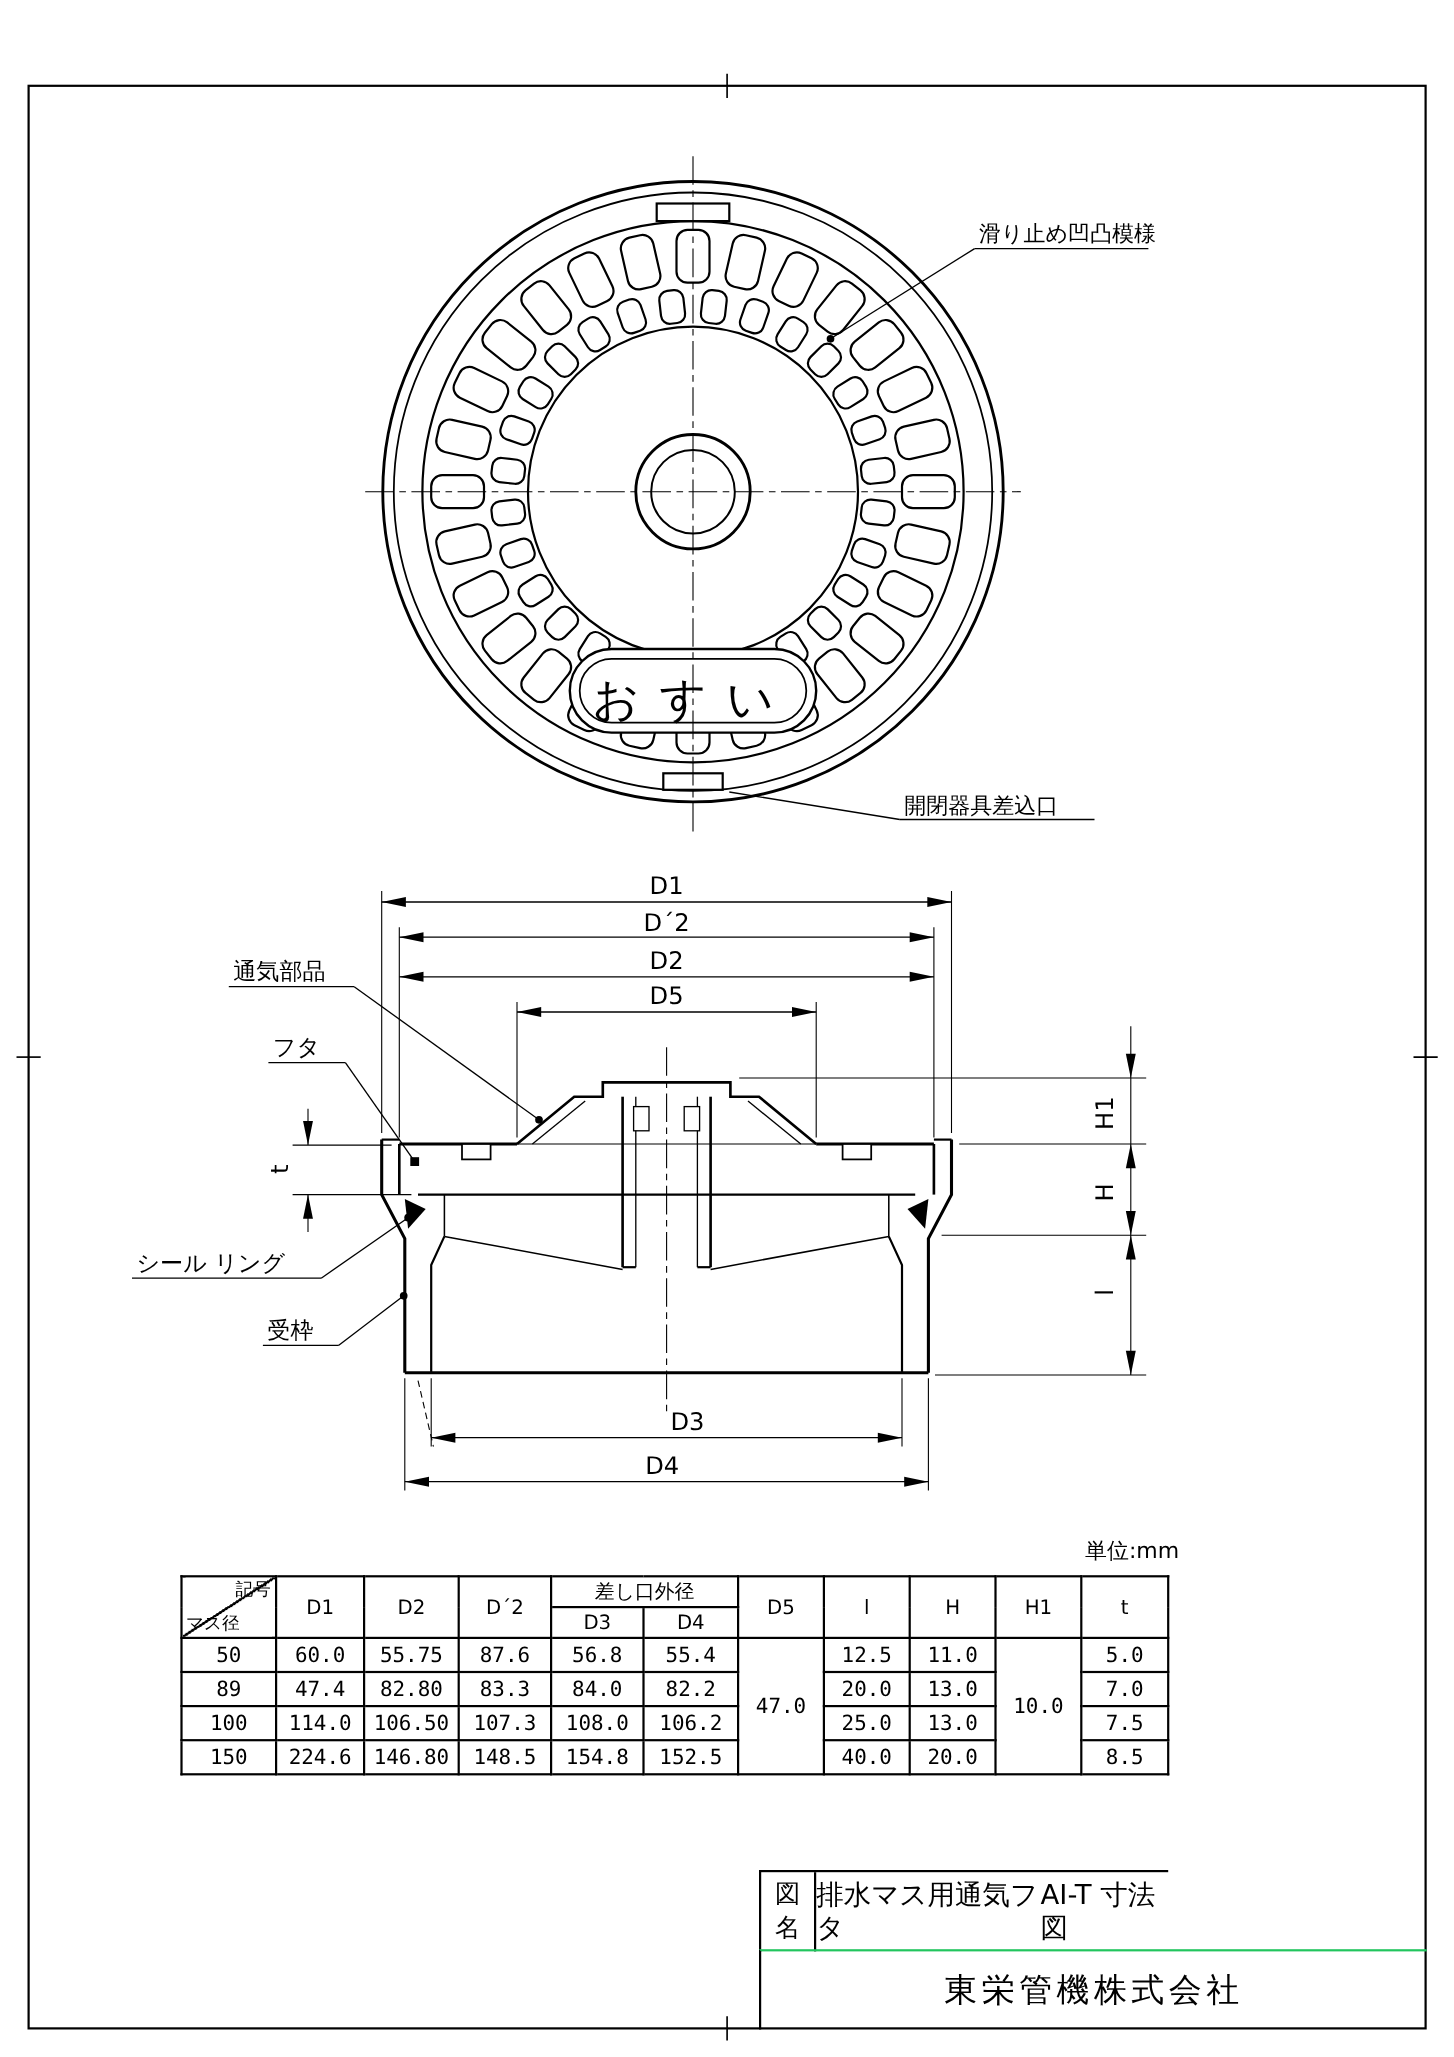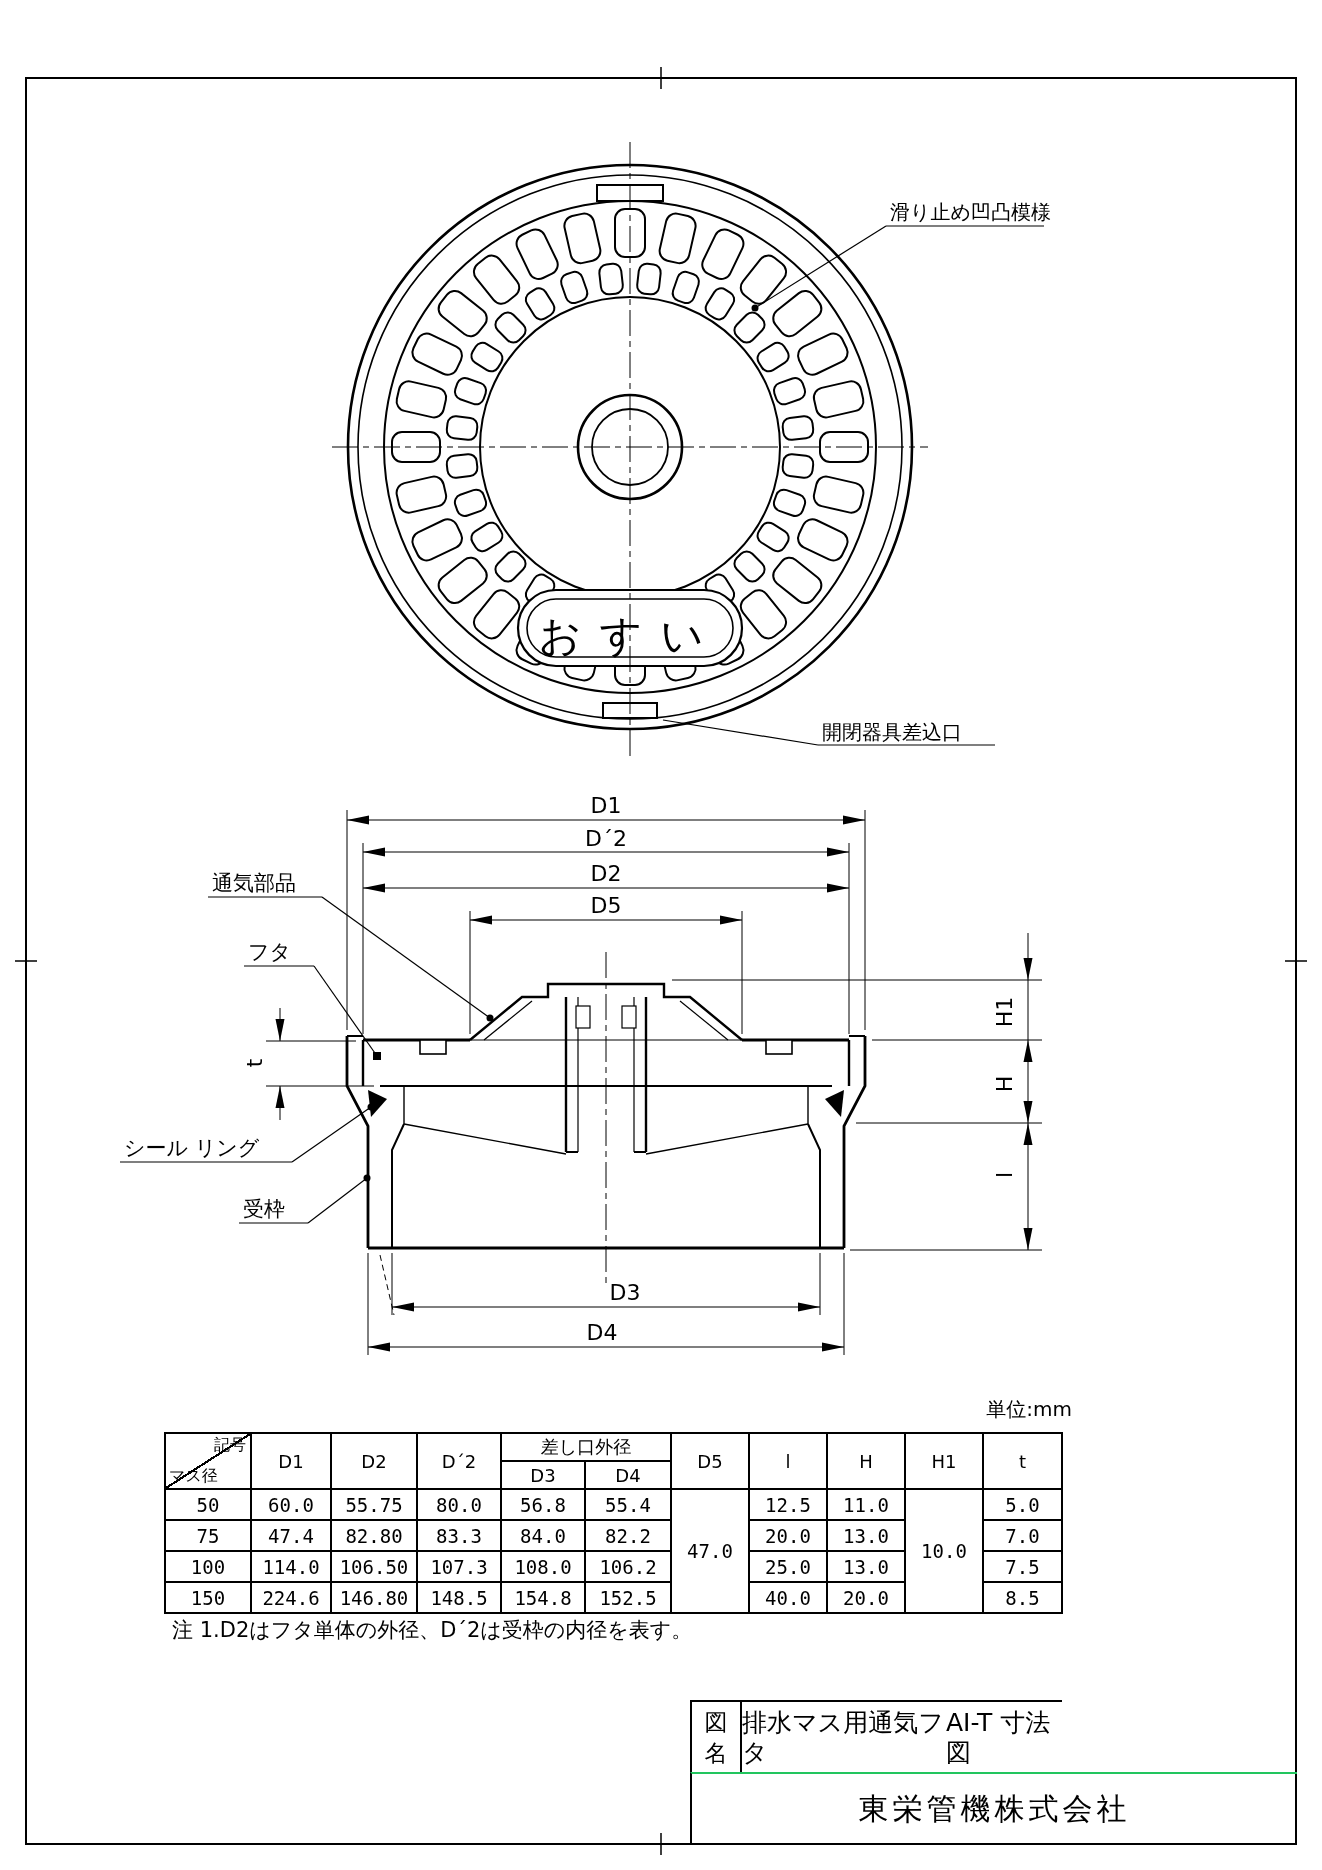--- a/index.html
+++ b/index.html
@@ -309,31 +309,31 @@
       <tr>
         <th>D3</th>
         <th>D4</th>
       </tr>
     </thead>
     <tbody id="dims-table-body">
         <tr>
           <td>50</td>
           <td>60.0</td>
           <td>55.75</td>
-          <td>80.0</td>
+          <td>87.6</td>
           <td>56.8</td>
           <td>55.4</td>
           <td rowspan="4">47.0</td>
           <td>12.5</td>
           <td>11.0</td>
           <td rowspan="4">10.0</td>
           <td>5.0</td>
         </tr>
         <tr>
-          <td>75</td>
+          <td>89</td>
           <td>47.4</td>
           <td>82.80</td>
           <td>83.3</td>
           <td>84.0</td>
           <td>82.2</td>
           <td>20.0</td>
           <td>13.0</td>
           <td>7.0</td>
         </tr>
         <tr>
@@ -354,21 +354,20 @@
           <td>148.5</td>
           <td>154.8</td>
           <td>152.5</td>
           <td>40.0</td>
           <td>20.0</td>
           <td>8.5</td>
         </tr>
       </tbody>
   </table>
 
-  <div id="note">注 1.D2はフタ単体の外径、D´2は受枠の内径を表す。</div>
 
   <div id="title-box">
     <div class="zu-cell">
       <span>図</span>
       <span>名</span>
     </div>
     <div class="title-cell">
       <span>排水マス用通気フタ</span>
       <span>AI-T 寸法図</span>
     </div>

